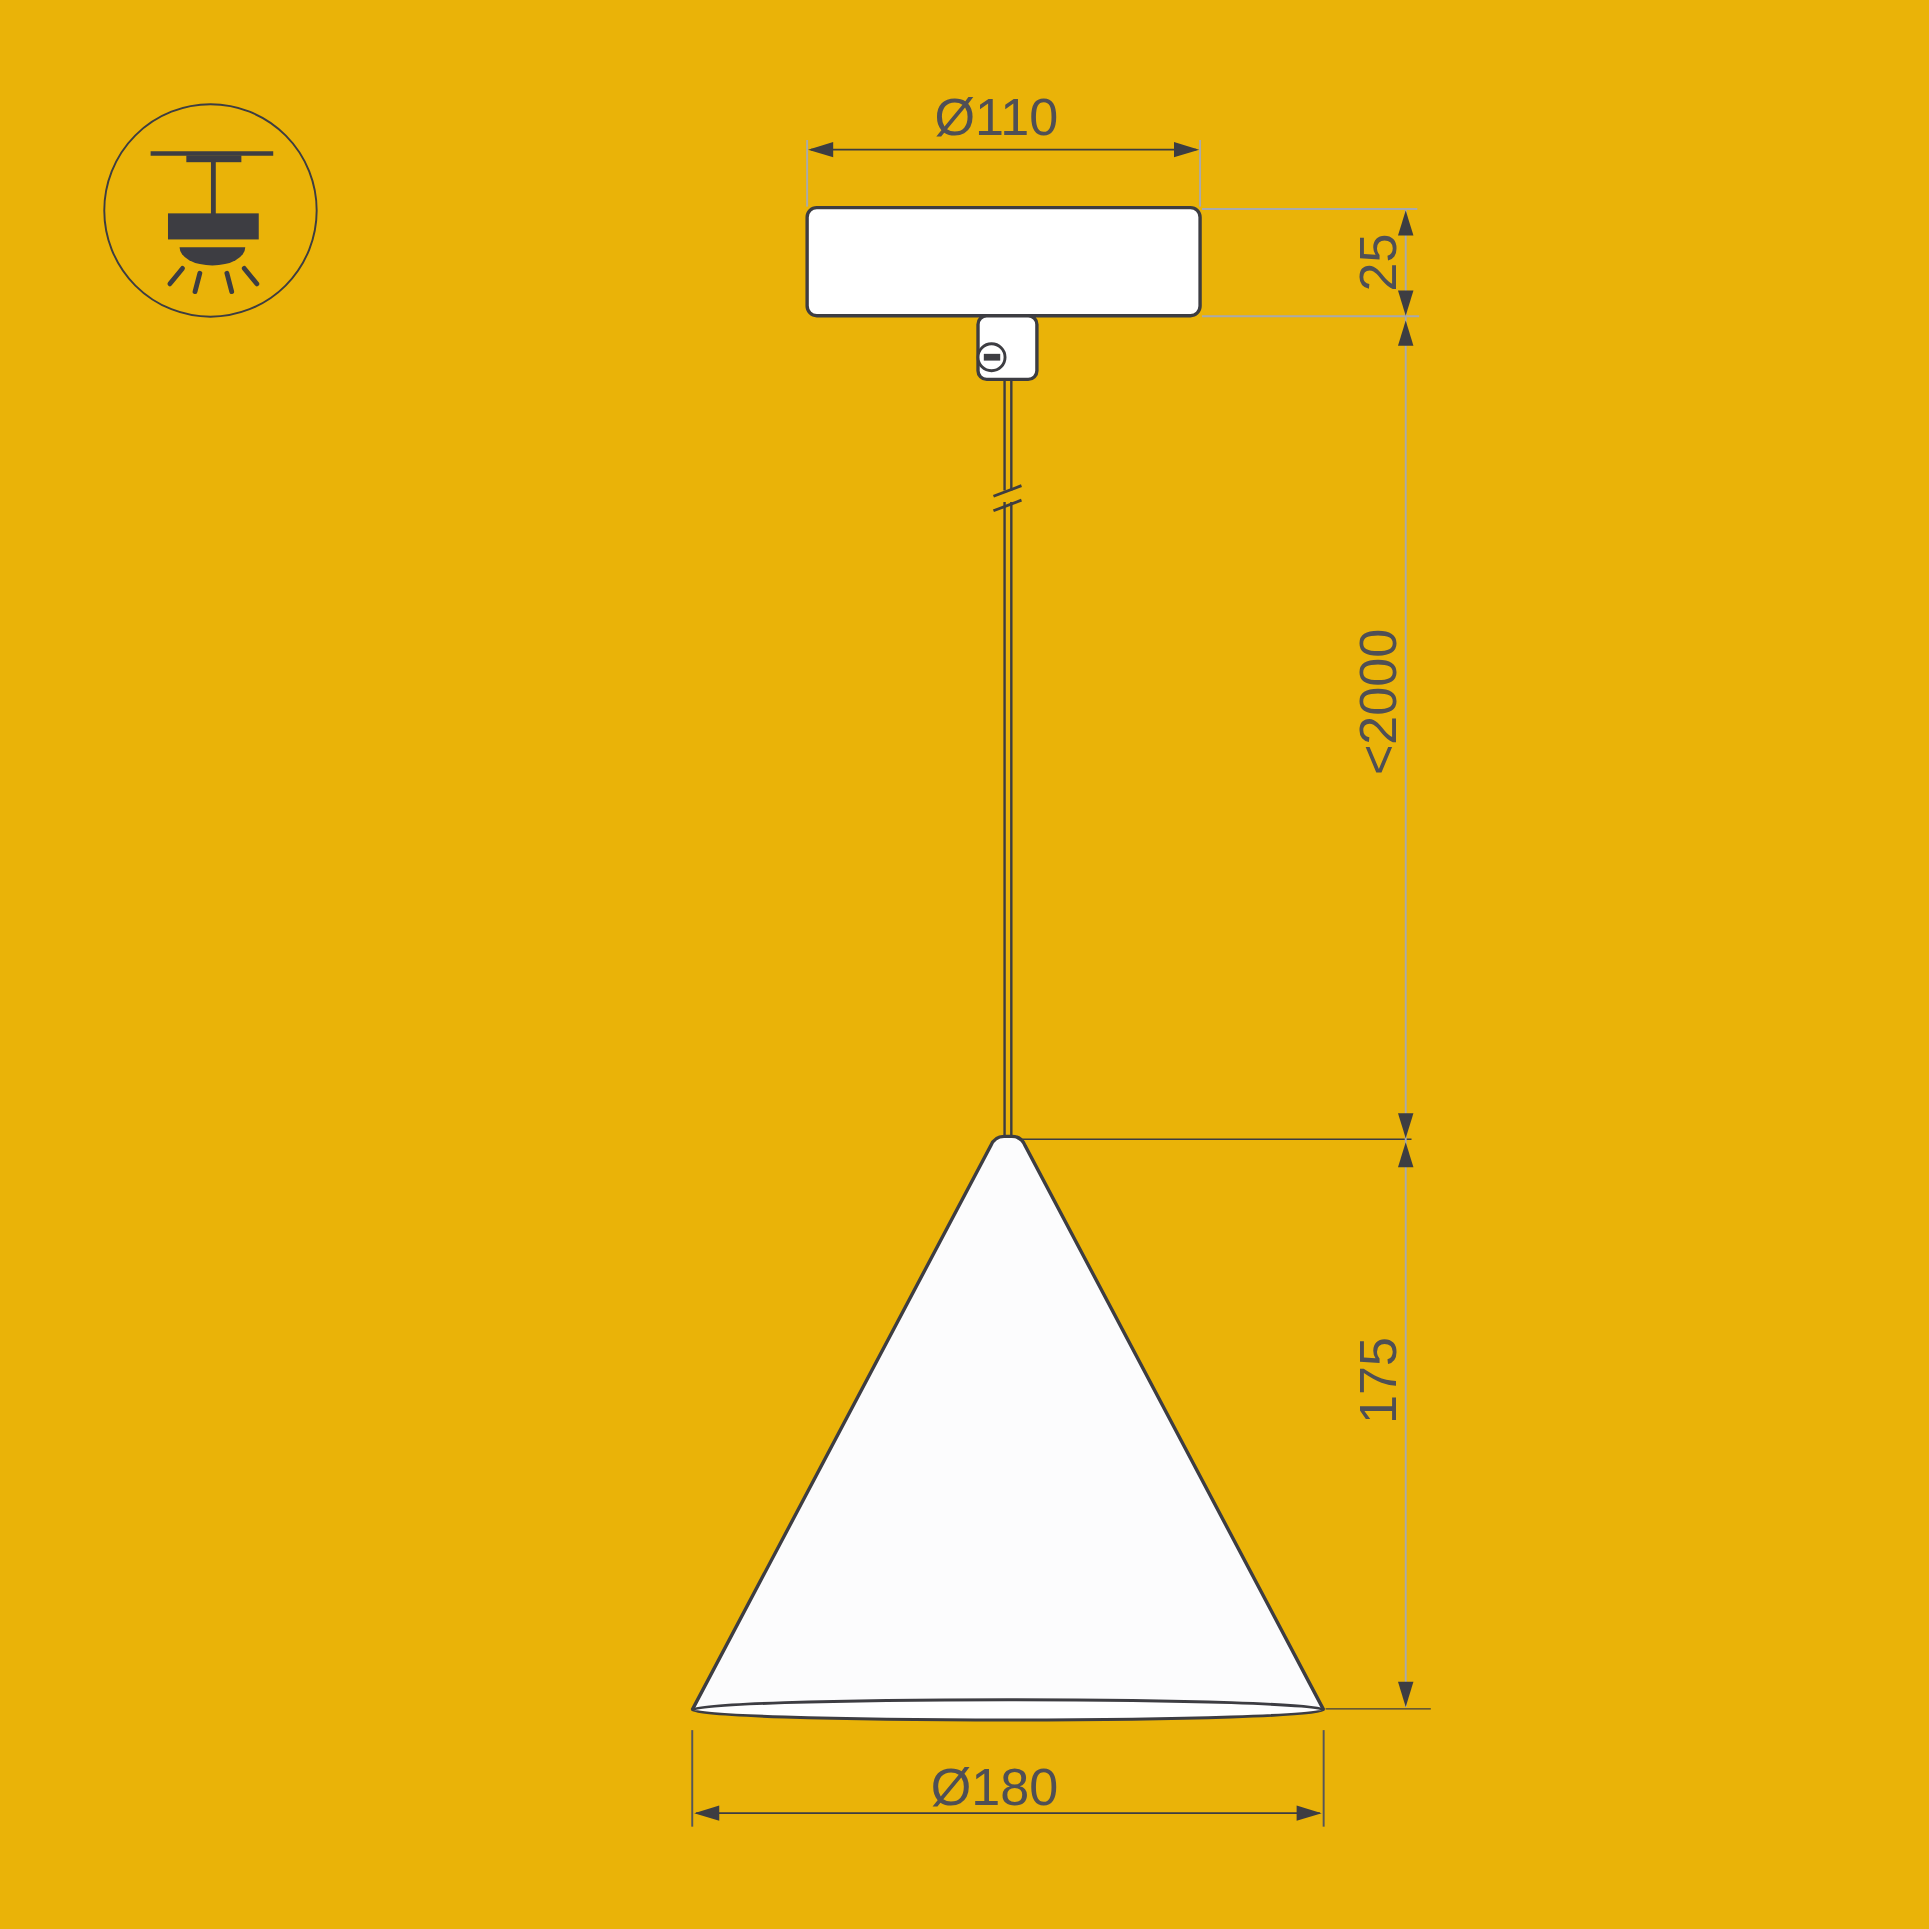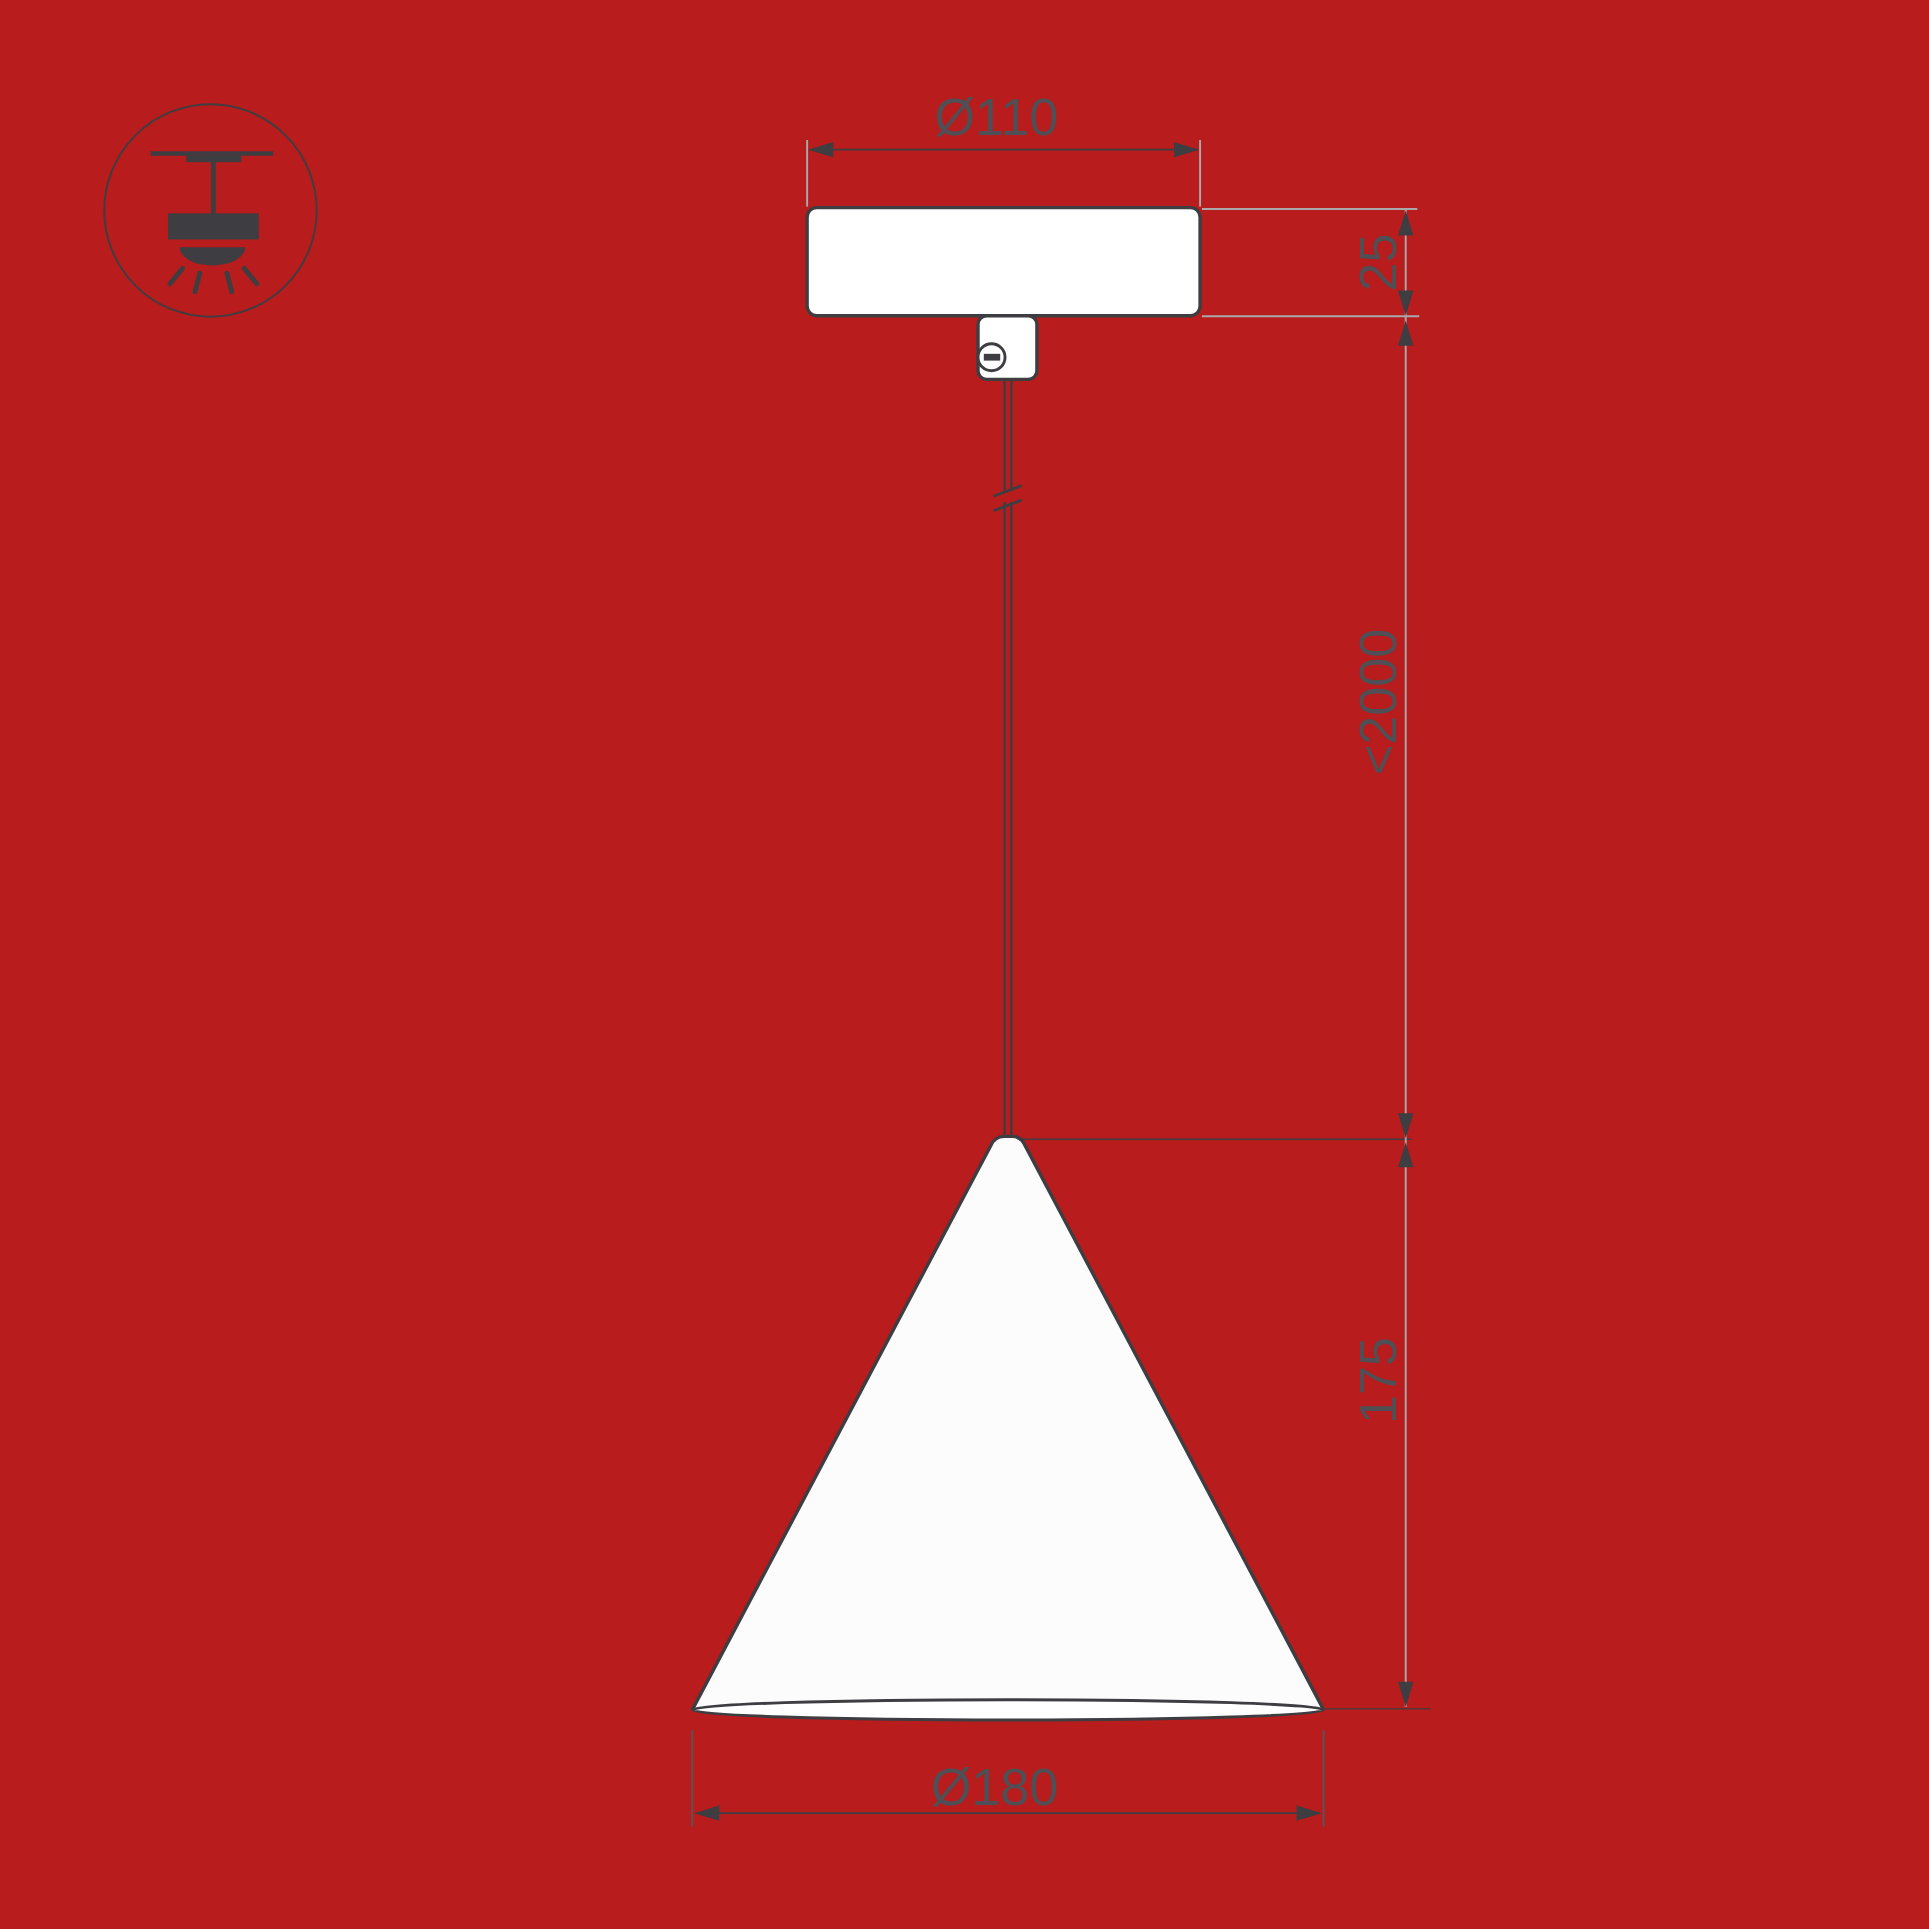--- a/index.html
+++ b/index.html
@@ -1,16 +1,16 @@
 <!DOCTYPE html>
 <html><head>
 <meta charset="utf-8">
 <style>
   html,body{margin:0;padding:0;background:#fff;}
-  .stage{position:relative;width:1929px;height:1929px;background:#b91c1c;overflow:hidden;
+  .stage{position:relative;width:1929px;height:1929px;background:#eab308;overflow:hidden;
          font-family:"Liberation Sans", sans-serif;}
   svg{position:absolute;left:0;top:0;}
   .ink{stroke:#3d3d42;fill:none;}
   .w15{stroke-width:1.5px;}
   .w2{stroke-width:2px;}
   .w25{stroke-width:2.5px;}
   .w3{stroke-width:3px;}
   .w35{stroke-width:3.5px;}
   .w5{stroke-width:5px;}
   .ext{stroke:#a9a9ac;stroke-width:2px;fill:none;}

